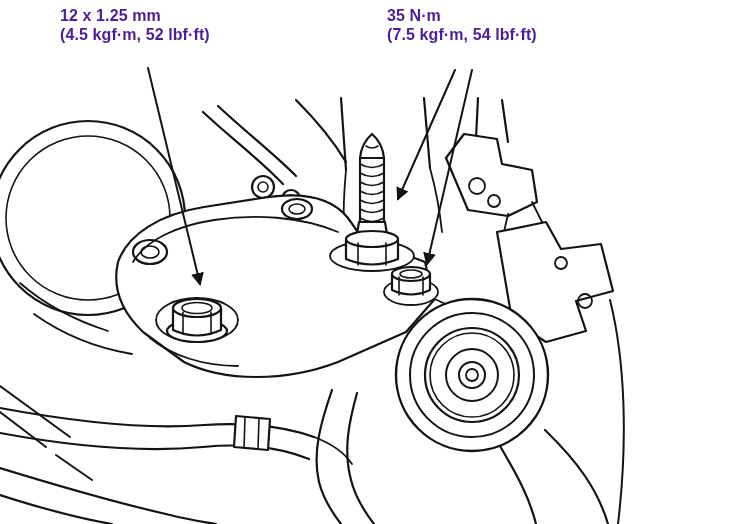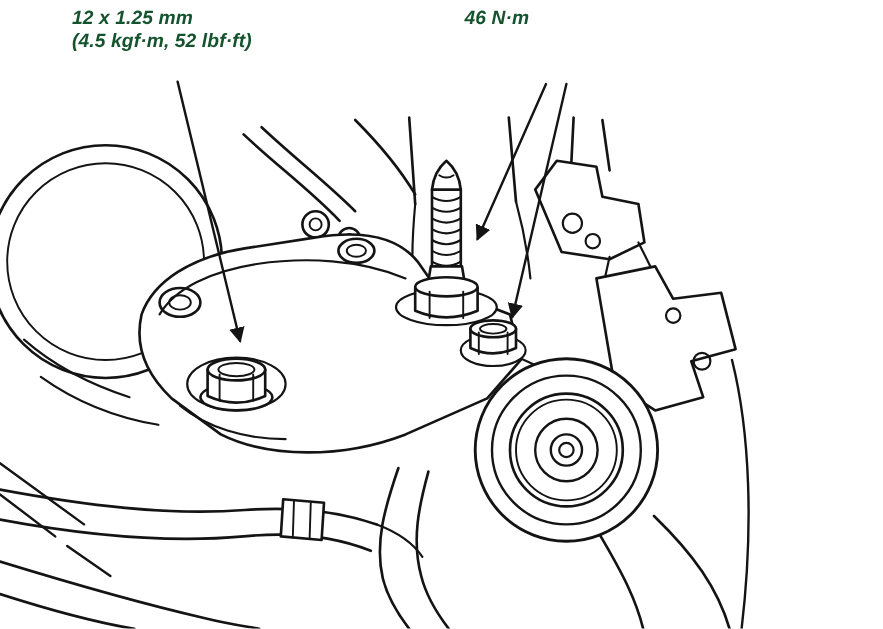--- a/index.html
+++ b/index.html
@@ -4,22 +4,22 @@
 <style>
   * { margin:0; padding:0; box-sizing:border-box; }
   html, body { background:#ffffff; }
   .stage {
     position:relative; width:736px; height:524px;
     background:#ffffff; overflow:hidden;
     font-family:"Liberation Sans", sans-serif;
   }
   svg.diagram { position:absolute; left:0; top:0; }
   .callout {
-    position:absolute; color:#14532d; font-weight:700;
-    font-size:16px; line-height:19px; letter-spacing:0.1px; white-space:nowrap;font-style:italic;
+    position:absolute; color:#4c1d95; font-weight:700;
+    font-size:16px; line-height:19px; letter-spacing:0.1px; white-space:nowrap;
   }
   .callout .line { display:block; }
   #callout-left  { left:60px;  top:6px; }
   #callout-right { left:387px; top:6px; }
 </style>
 </head>
 <body>
 
 <div class="stage">
 
@@ -155,16 +155,17 @@
       </g>
     </g>
   </svg>
 
   <div class="callout" id="callout-left">
     <span class="line">12 x 1.25 mm</span>
     <span class="line">(4.5 kgf·m, 52 lbf·ft)</span>
   </div>
 
   <div class="callout" id="callout-right">
-    <span class="line">46 N·m</span>
+    <span class="line">35 N·m</span>
+    <span class="line">(7.5 kgf·m, 54 lbf·ft)</span>
   </div>
 
 </div>
 
 </body></html>

